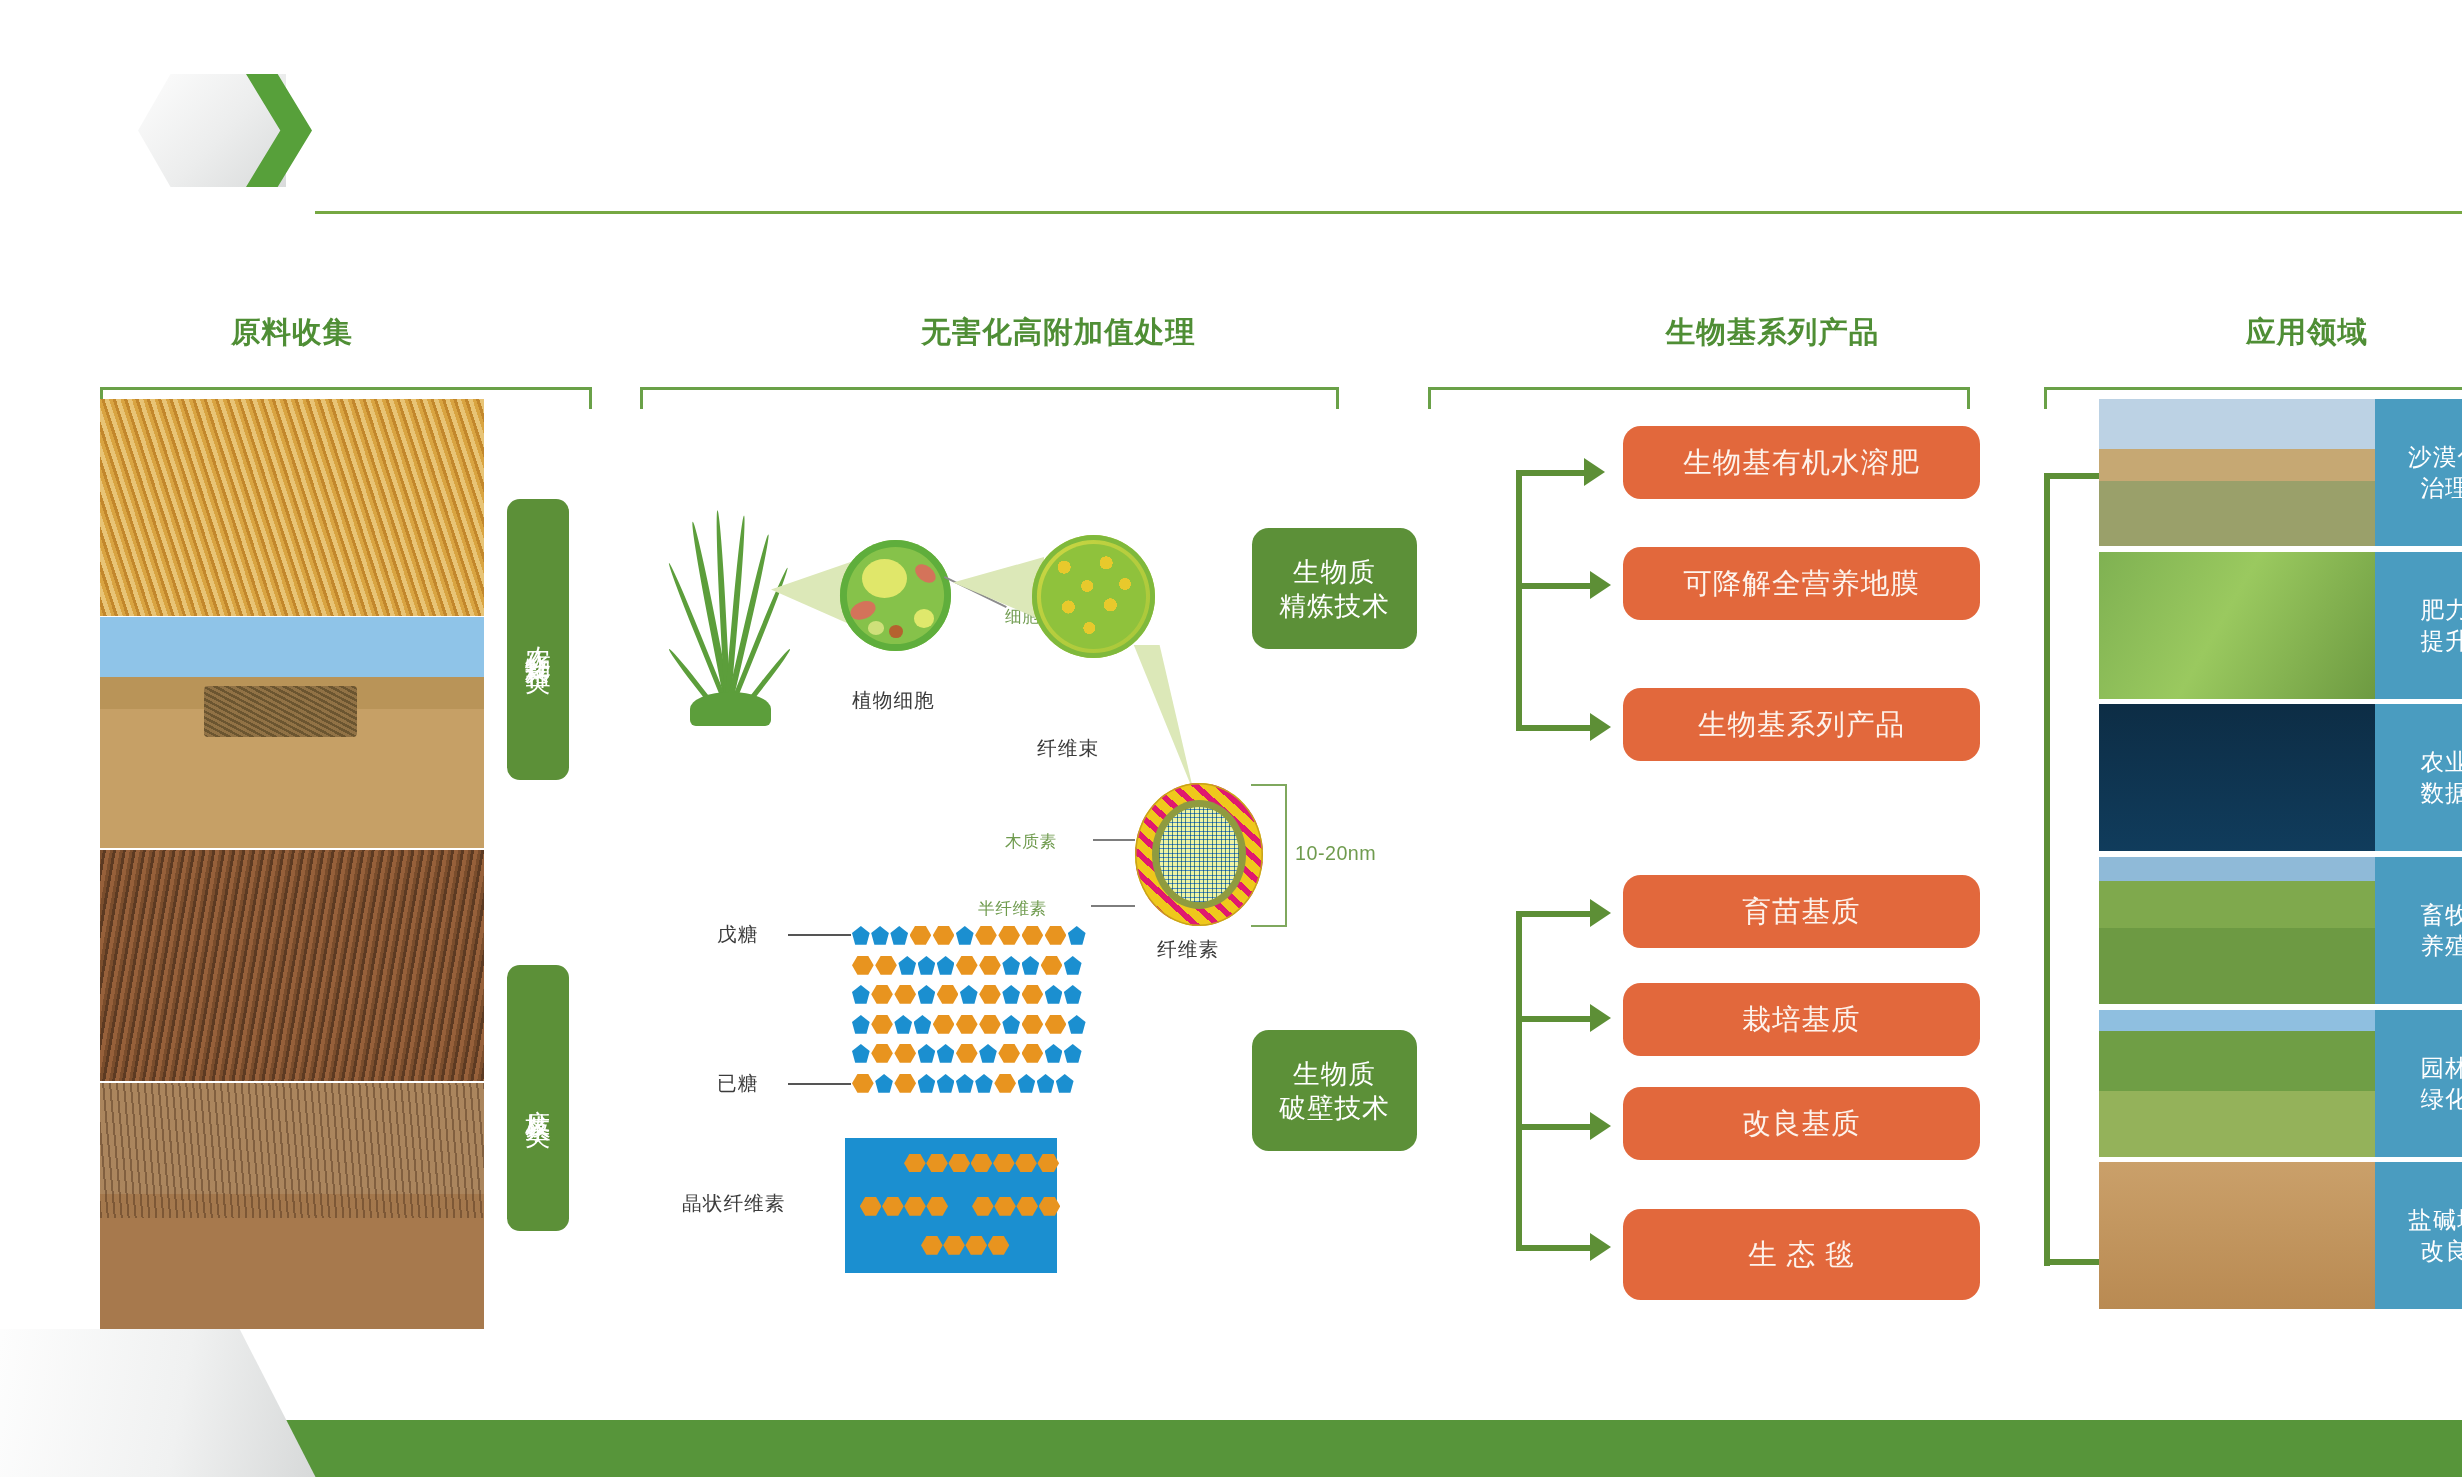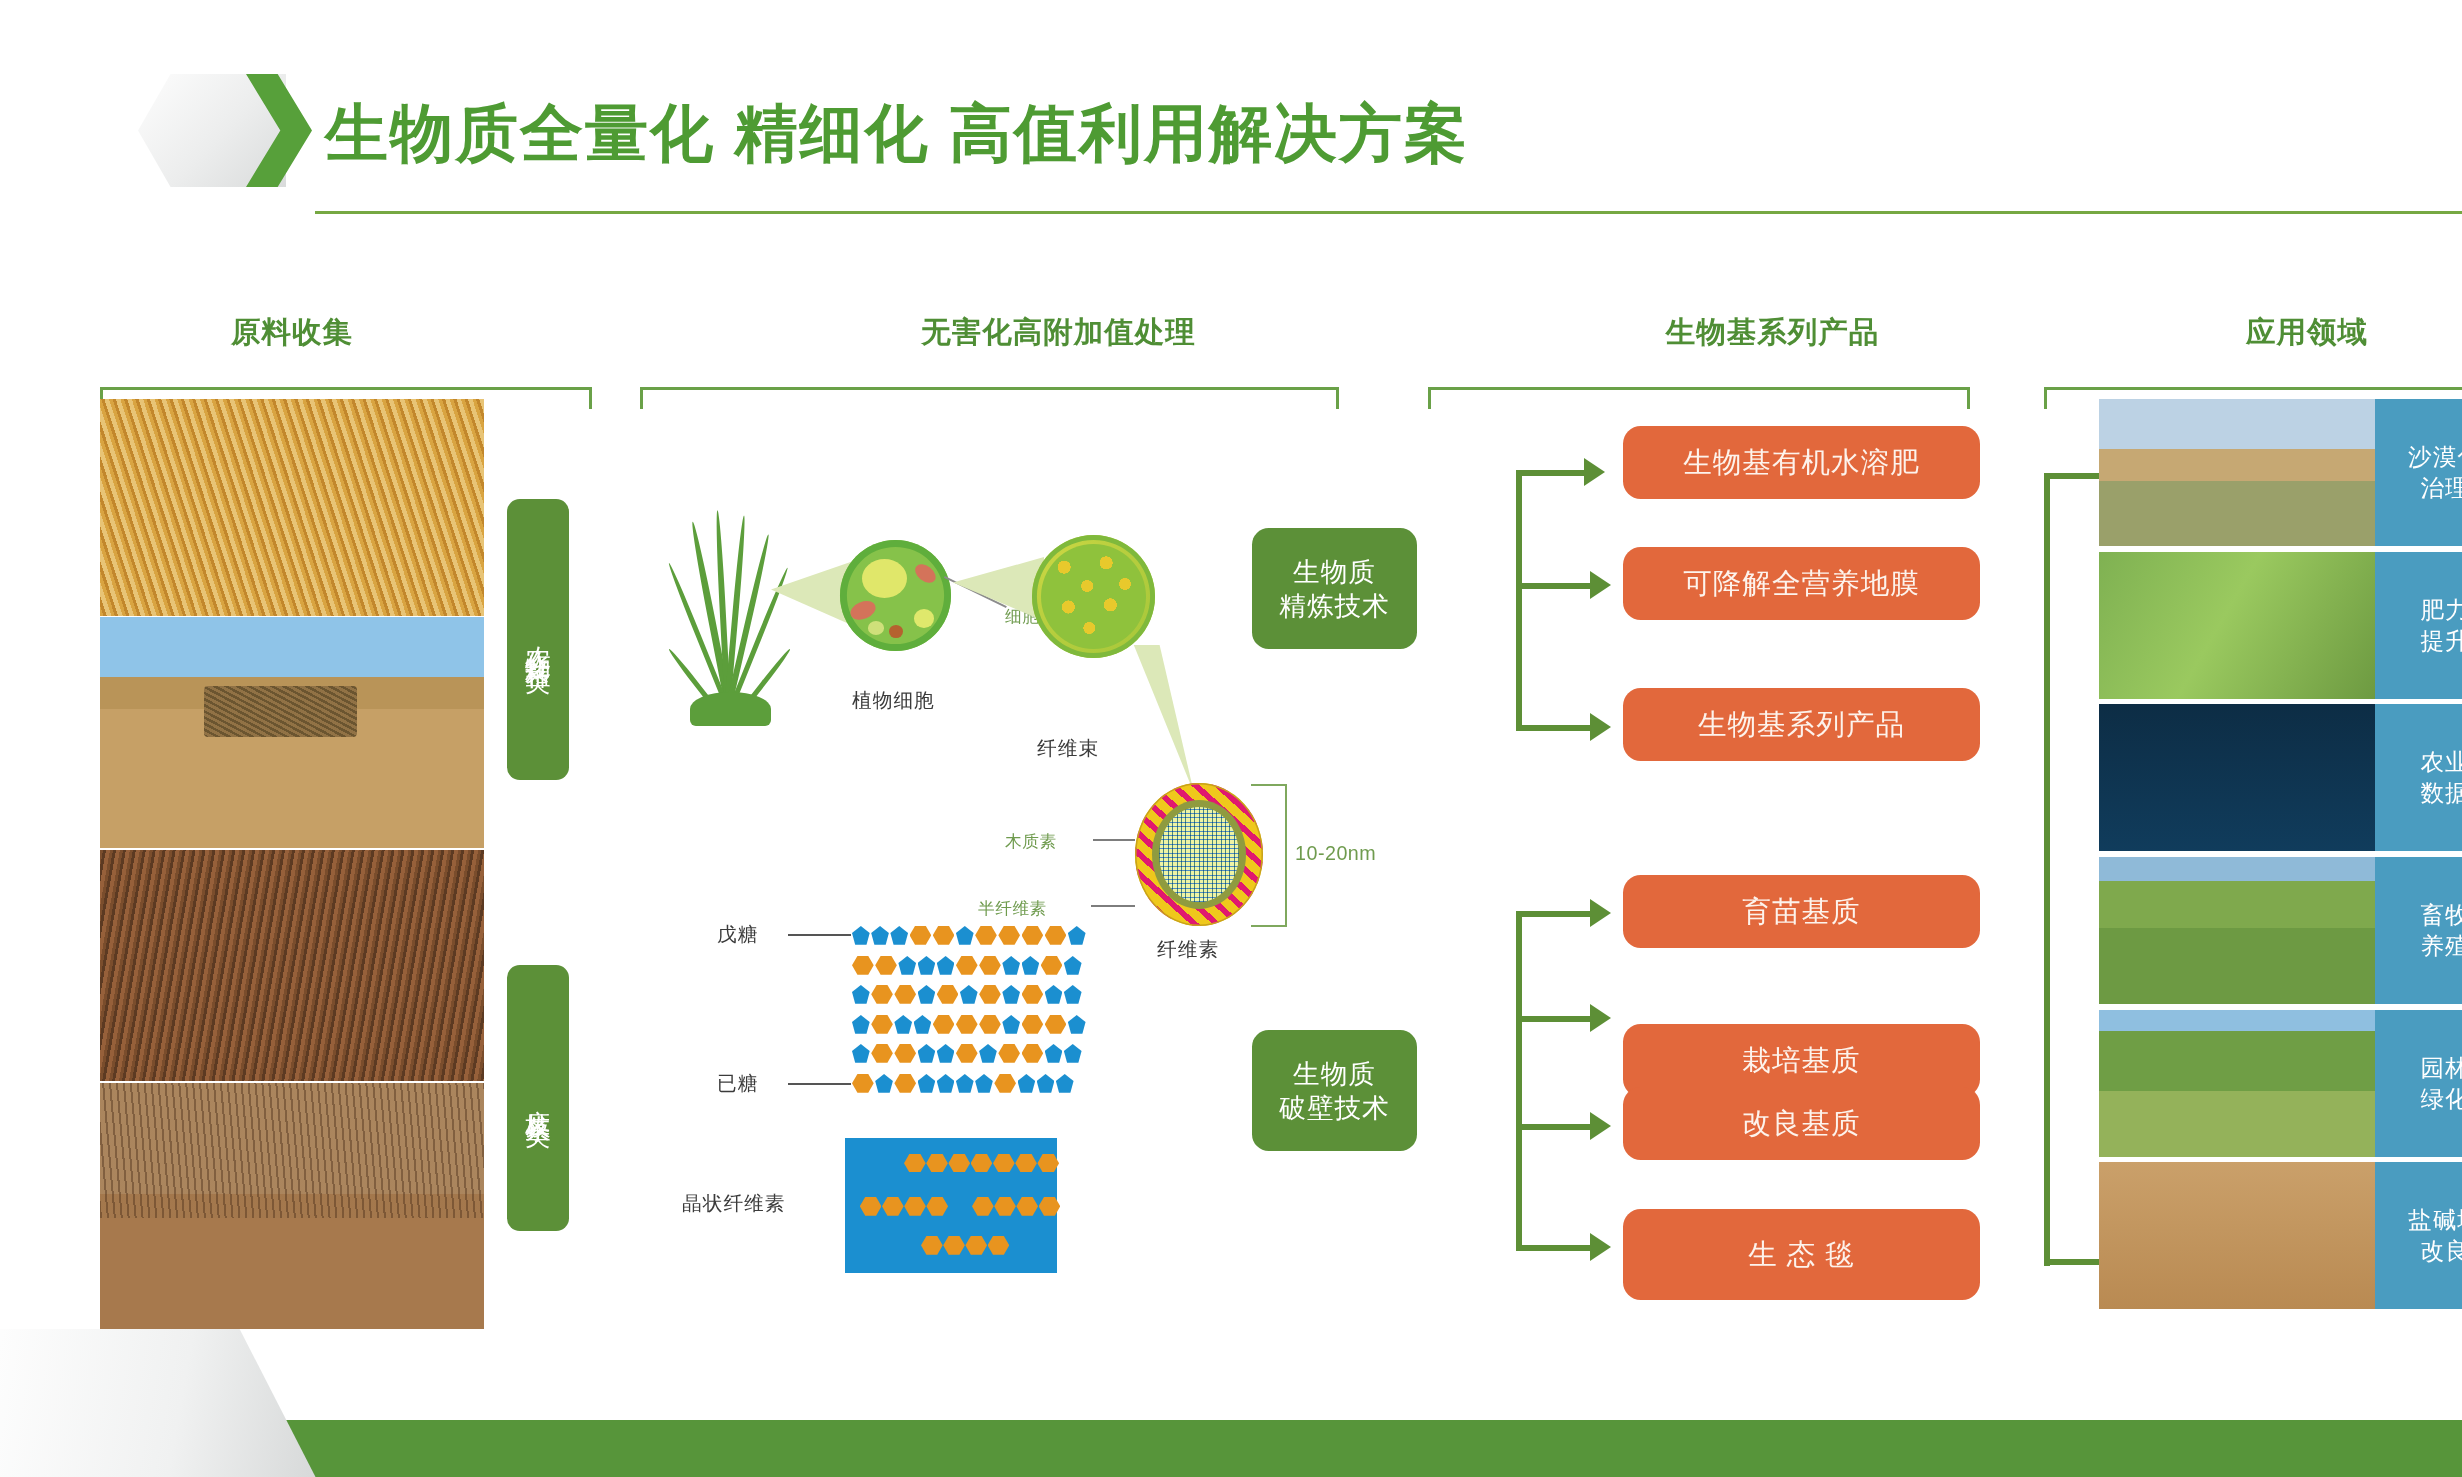--- a/index.html
+++ b/index.html
@@ -109,21 +109,20 @@
                 background:linear-gradient(100deg,#fff 0%,#f0f1f1 60%,#d7d9d9 100%);
                 clip-path:polygon(0 0,78% 0,100% 100%,0 100%);
                 box-shadow:1.5px -1px 3.9px rgba(0,0,0,.12);}
 </style>
 </head>
 <body>
 
 <div id="header">
   <div id="hex-mark"></div>
   <div id="hex-arrow"></div>
-  <div id="title-text">生物质全量化 精细化 高值利用解决方案</div>
   <div id="title-rule"></div>
 </div>
 
 <div class="sec-title" style="left:100px;top:313px;width:384px;">原料收集</div>
 <div class="bracket" style="left:100px;top:387px;width:492px;height:21.7px;"></div>
 
 <div class="sec-title" style="left:640px;top:313px;width:837px;">无害化高附加值处理</div>
 <div class="bracket" style="left:640px;top:387px;width:699px;height:21.7px;"></div>
 
 <div class="sec-title" style="left:1477px;top:313px;width:591px;">生物基系列产品</div>
@@ -361,21 +360,21 @@
 <div class="conn-h" style="left:1516px;top:1124px;width:75px;"></div>
 <div class="arrowhead" style="left:1590px;top:1112px;"></div>
 <div class="conn-h" style="left:1516px;top:1245px;width:75px;"></div>
 <div class="arrowhead" style="left:1590px;top:1233px;"></div>
 
 <div class="prodchip" style="top:426px;height:73px;">生物基有机水溶肥</div>
 <div class="prodchip" style="top:547px;height:73px;">可降解全营养地膜</div>
 <div class="prodchip" style="top:688px;height:73px;">生物基系列产品</div>
 
 <div class="prodchip" style="top:875px;height:73px;">育苗基质</div>
-<div class="prodchip" style="top:1024px;height:73px;">栽培基质</div>
+<div class="prodchip" style="top:983px;height:73px;">栽培基质</div>
 <div class="prodchip" style="top:1087px;height:73px;">改良基质</div>
 <div class="prodchip" style="top:1209px;height:91px;">生 态 毯</div>
 
 <div class="conn-v" style="left:2044px;top:473px;height:793px;"></div>
 <div class="conn-h" style="left:2044px;top:473px;width:57px;"></div>
 <div class="conn-h" style="left:2044px;top:1259px;width:57px;"></div>
 
 <div id="app-col">
   <div class="approw" style="top:0px;height:147px;">
     <div class="apimg ai1"></div>

